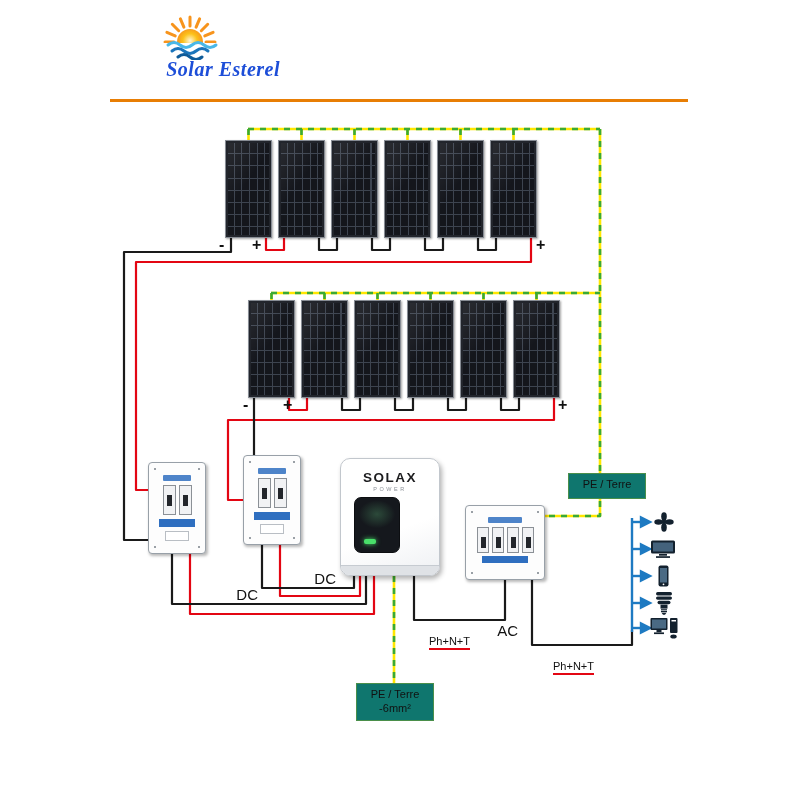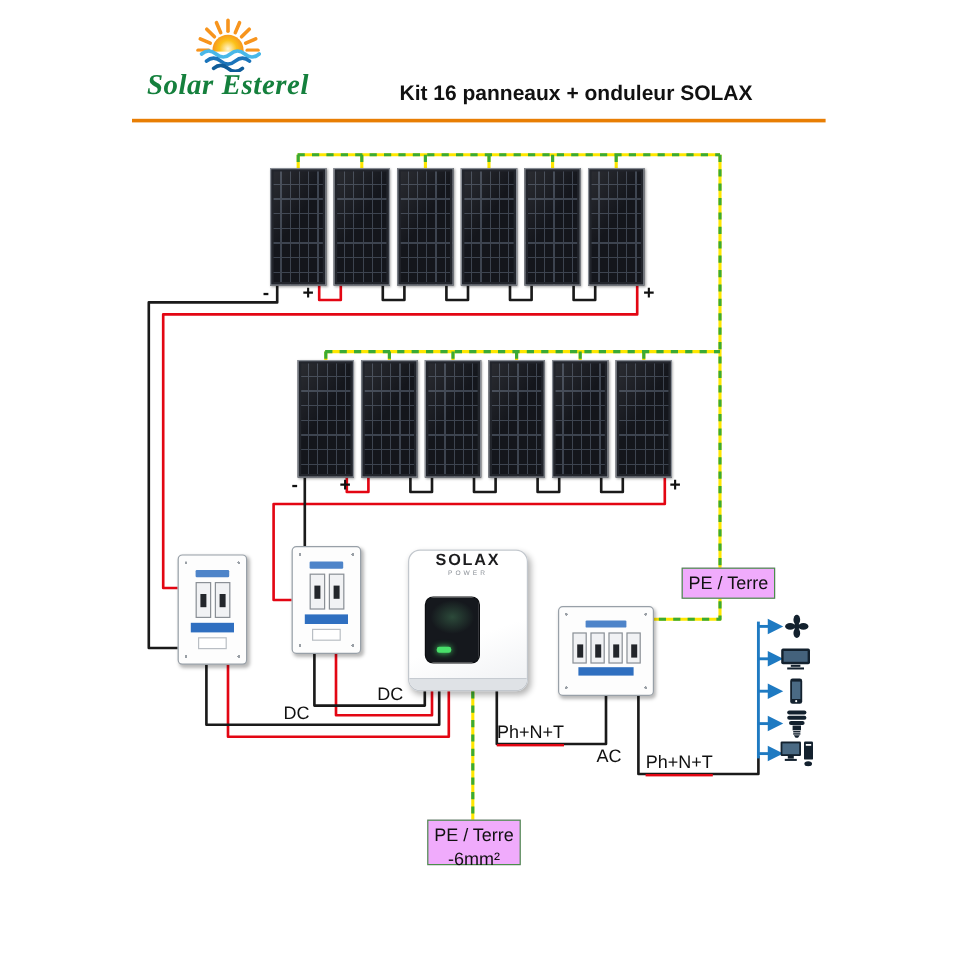--- a/index.html
+++ b/index.html
@@ -2,23 +2,23 @@
 <html><head>
 <meta charset="utf-8">
 <style>
   html,body{margin:0;padding:0;background:#fff;}
   #canvas{position:relative;width:800px;height:800px;background:#fff;overflow:hidden;
           font-family:"Liberation Sans",sans-serif;color:#111;}
 
   
   .logo-wrap{position:absolute;left:100px;top:2px;width:180px;height:96px;}
   .logo-sun{position:absolute;left:42px;top:2px;}
-  .brand-text{position:absolute;left:0px;top:56px;width:180px;text-align:center;
+  .brand-text{position:absolute;left:0px;top:56px;width:180px;text-align:right;
       font-family:"Liberation Serif",serif;font-style:italic;font-weight:bold;
-      font-size:24px;color:#15803d;letter-spacing:.5px;}
+      font-size:20px;color:#1d4ed8;letter-spacing:.5px;}
   .page-title{position:absolute;left:280px;top:67px;width:400px;text-align:center;
       font-size:17.5px;font-weight:bold;color:#111;}
   .header-rule{position:absolute;left:110px;top:99px;width:578px;height:3px;background:#e87e04;}
 
   
   .panel{position:absolute;width:47px;height:98px;box-sizing:border-box;
       background:
         linear-gradient(125deg, rgba(255,255,255,.10), rgba(255,255,255,0) 45%),
         repeating-linear-gradient(to right, #3d4450 0 1px, transparent 1px 7.7px),
         repeating-linear-gradient(to bottom, #3d4450 0 1px, transparent 1px 12.2px),
@@ -27,25 +27,25 @@
 
   
   #wires{position:absolute;left:0;top:0;z-index:1;}
   .panel{z-index:2;}
   .enclosure,.inverter,.tagbox,.lbl{z-index:3;}
 
   
   .lbl{position:absolute;text-align:right;}
   .lbl-dc{font-size:15px;}
   .lbl-ac{font-size:15px;}
-  .lbl-ph{font-size:15px;}
+  .lbl-ph{font-size:11px;margin-top:33px;}
   .u-red{border-bottom:2px solid #e30613;padding-bottom:1px;}
   .pol{position:absolute;font-size:16px;font-weight:bold;z-index:3;}
-  .tagbox{position:absolute;background:#f0abfc;border:1px solid #4a8f4a;text-align:center;
-      font-size:15px;line-height:1.3;padding:3px 2px;box-sizing:border-box;}
+  .tagbox{position:absolute;background:#0f766e;border:1px solid #4a8f4a;text-align:center;
+      font-size:11px;line-height:1.3;padding:3px 2px;box-sizing:border-box;}
   .usage{position:absolute;left:576px;top:650px;width:132px;text-align:center;
       font-size:12.5px;line-height:1.25;}
 
   
   .enclosure{position:absolute;background:
       radial-gradient(2.2px at 6px 6px,#9aa0a6 50%,transparent 55%),
       radial-gradient(2.2px at calc(100% - 6px) 6px,#9aa0a6 50%,transparent 55%),
       radial-gradient(2.2px at 6px calc(100% - 6px),#9aa0a6 50%,transparent 55%),
       radial-gradient(2.2px at calc(100% - 6px) calc(100% - 6px),#9aa0a6 50%,transparent 55%),
       #fdfdfd;
@@ -56,21 +56,21 @@
   .breaker{width:13px;height:30px;background:#f1f2f4;border:1px solid #8b9096;position:relative;box-sizing:border-box;}
   .breaker::after{content:'';position:absolute;left:3px;top:9px;width:5px;height:11px;background:#23262b;}
   .breaker.sm{width:12px;height:26px;}
   .blue-strip{height:8px;background:#2f6fc0;margin:4px 10px 0;}
   .bottom-tag{height:8px;background:#fff;border:1px solid #b9bec4;margin:4px 16px 0;}
 
   
   .inverter{position:absolute;left:340px;top:458px;width:100px;height:118px;box-sizing:border-box;
       background:linear-gradient(160deg,#ffffff 60%,#eef0f3);border:1px solid #c2c7cd;
       border-radius:10px;box-shadow:2px 3px 5px rgba(0,0,0,.30);}
-  .inv-brand{margin-top:0;text-align:center;font-size:13.5px;font-weight:bold;
+  .inv-brand{margin-top:11px;text-align:center;font-size:13.5px;font-weight:bold;
       letter-spacing:1.5px;color:#1c1c1e;}
   .inv-sub{text-align:center;font-size:5.5px;letter-spacing:2.5px;color:#8a8f96;margin-top:1px;}
   .inv-display{position:absolute;left:13px;top:38px;width:44px;height:54px;background:
       radial-gradient(26px 20px at 50% 30%, #2c4a3a, #15181d 70%);
       border-radius:7px;border:1px solid #0c0e11;}
   .inv-led{position:absolute;left:9px;bottom:8px;width:12px;height:5px;background:#49e06a;
       border-radius:2px;box-shadow:0 0 5px #49e06a;}
   .inv-base{position:absolute;left:0;bottom:0;width:100%;height:9px;background:#dfe2e6;
       border-radius:0 0 9px 9px;border-top:1px solid #c6cbd1;}
 
@@ -106,21 +106,20 @@
       <rect x="16" y="39" width="64" height="17" fill="#ffffff"></rect>
       <g fill="none" stroke-linecap="round">
         <path d="M26 41 Q32 36 38 41 T50 41 T62 41 T74 41" stroke="#49b8e8" stroke-width="3"></path>
         <path d="M30 47 Q36 42 42 47 T54 47 T66 47" stroke="#1b75bb" stroke-width="3"></path>
         <path d="M36 53 Q42 48 48 53 T60 53" stroke="#0f5c99" stroke-width="3"></path>
       </g>
     </svg>
     <div class="brand-text">Solar Esterel</div>
   </div>
 
-  <div class="page-title">Kit 16 panneaux + onduleur SOLAX</div>
   <div class="header-rule"></div>
 
   <svg id="wires" width="800" height="800" viewBox="0 0 800 800">
 
     <g fill="none" stroke-linejoin="round">
       <g stroke="#ffe600" stroke-width="2.6">
         <path d="M248 129 H600 M248.5 129 V141 M301.5 129 V141 M354.5 129 V141 M407.5 129 V141 M460.5 129 V141 M513.5 129 V141"></path>
         <path d="M271 293 H600 M271.5 293 V302 M324.5 293 V302 M377.5 293 V302 M430.5 293 V302 M483.5 293 V302 M536.5 293 V302"></path>
         <path d="M600 129 V516 H545"></path>
         <path d="M394 576 V684"></path>

